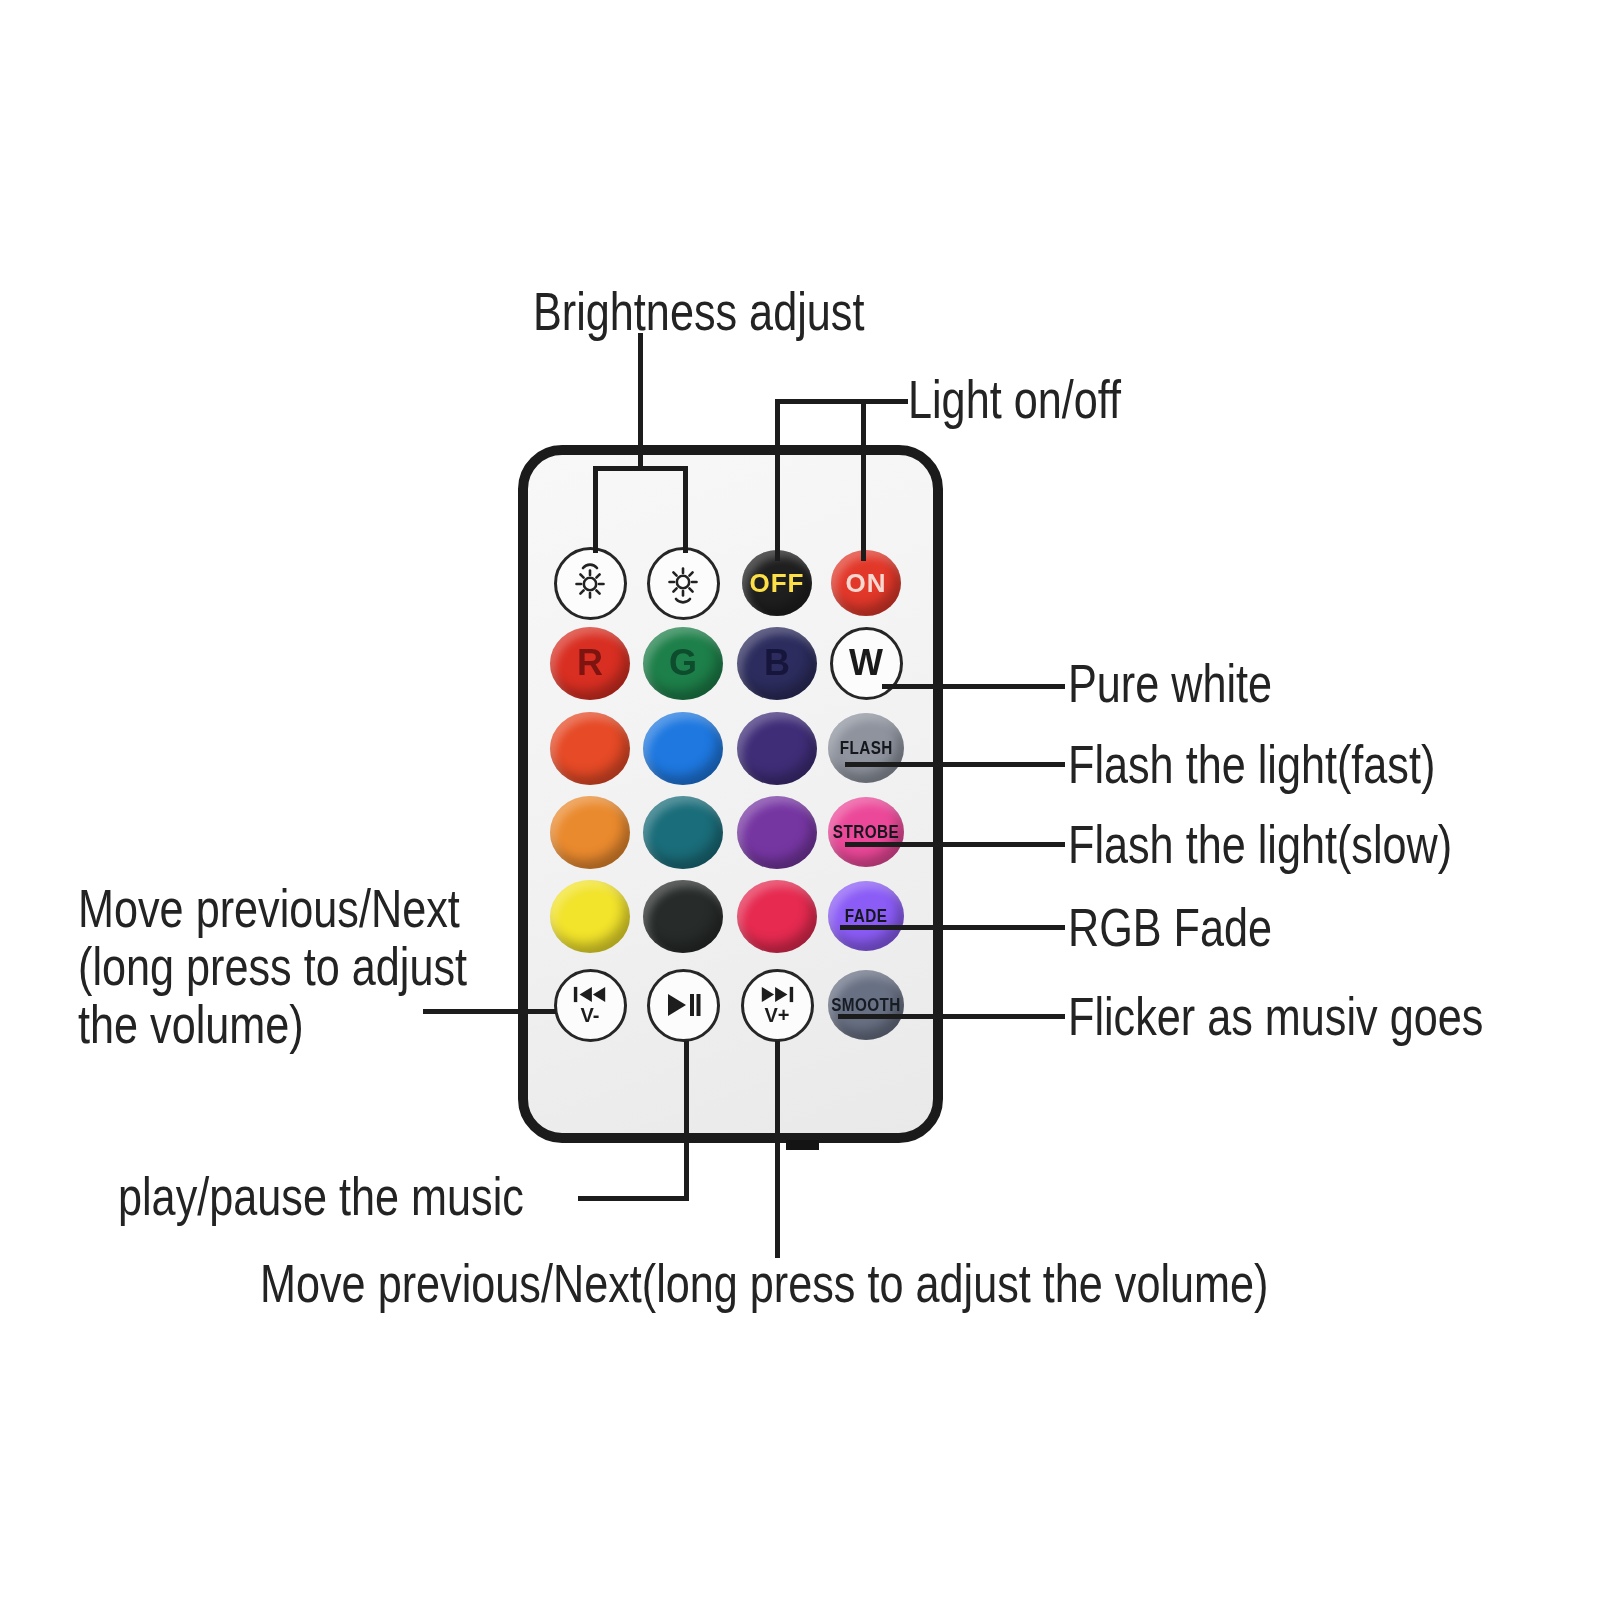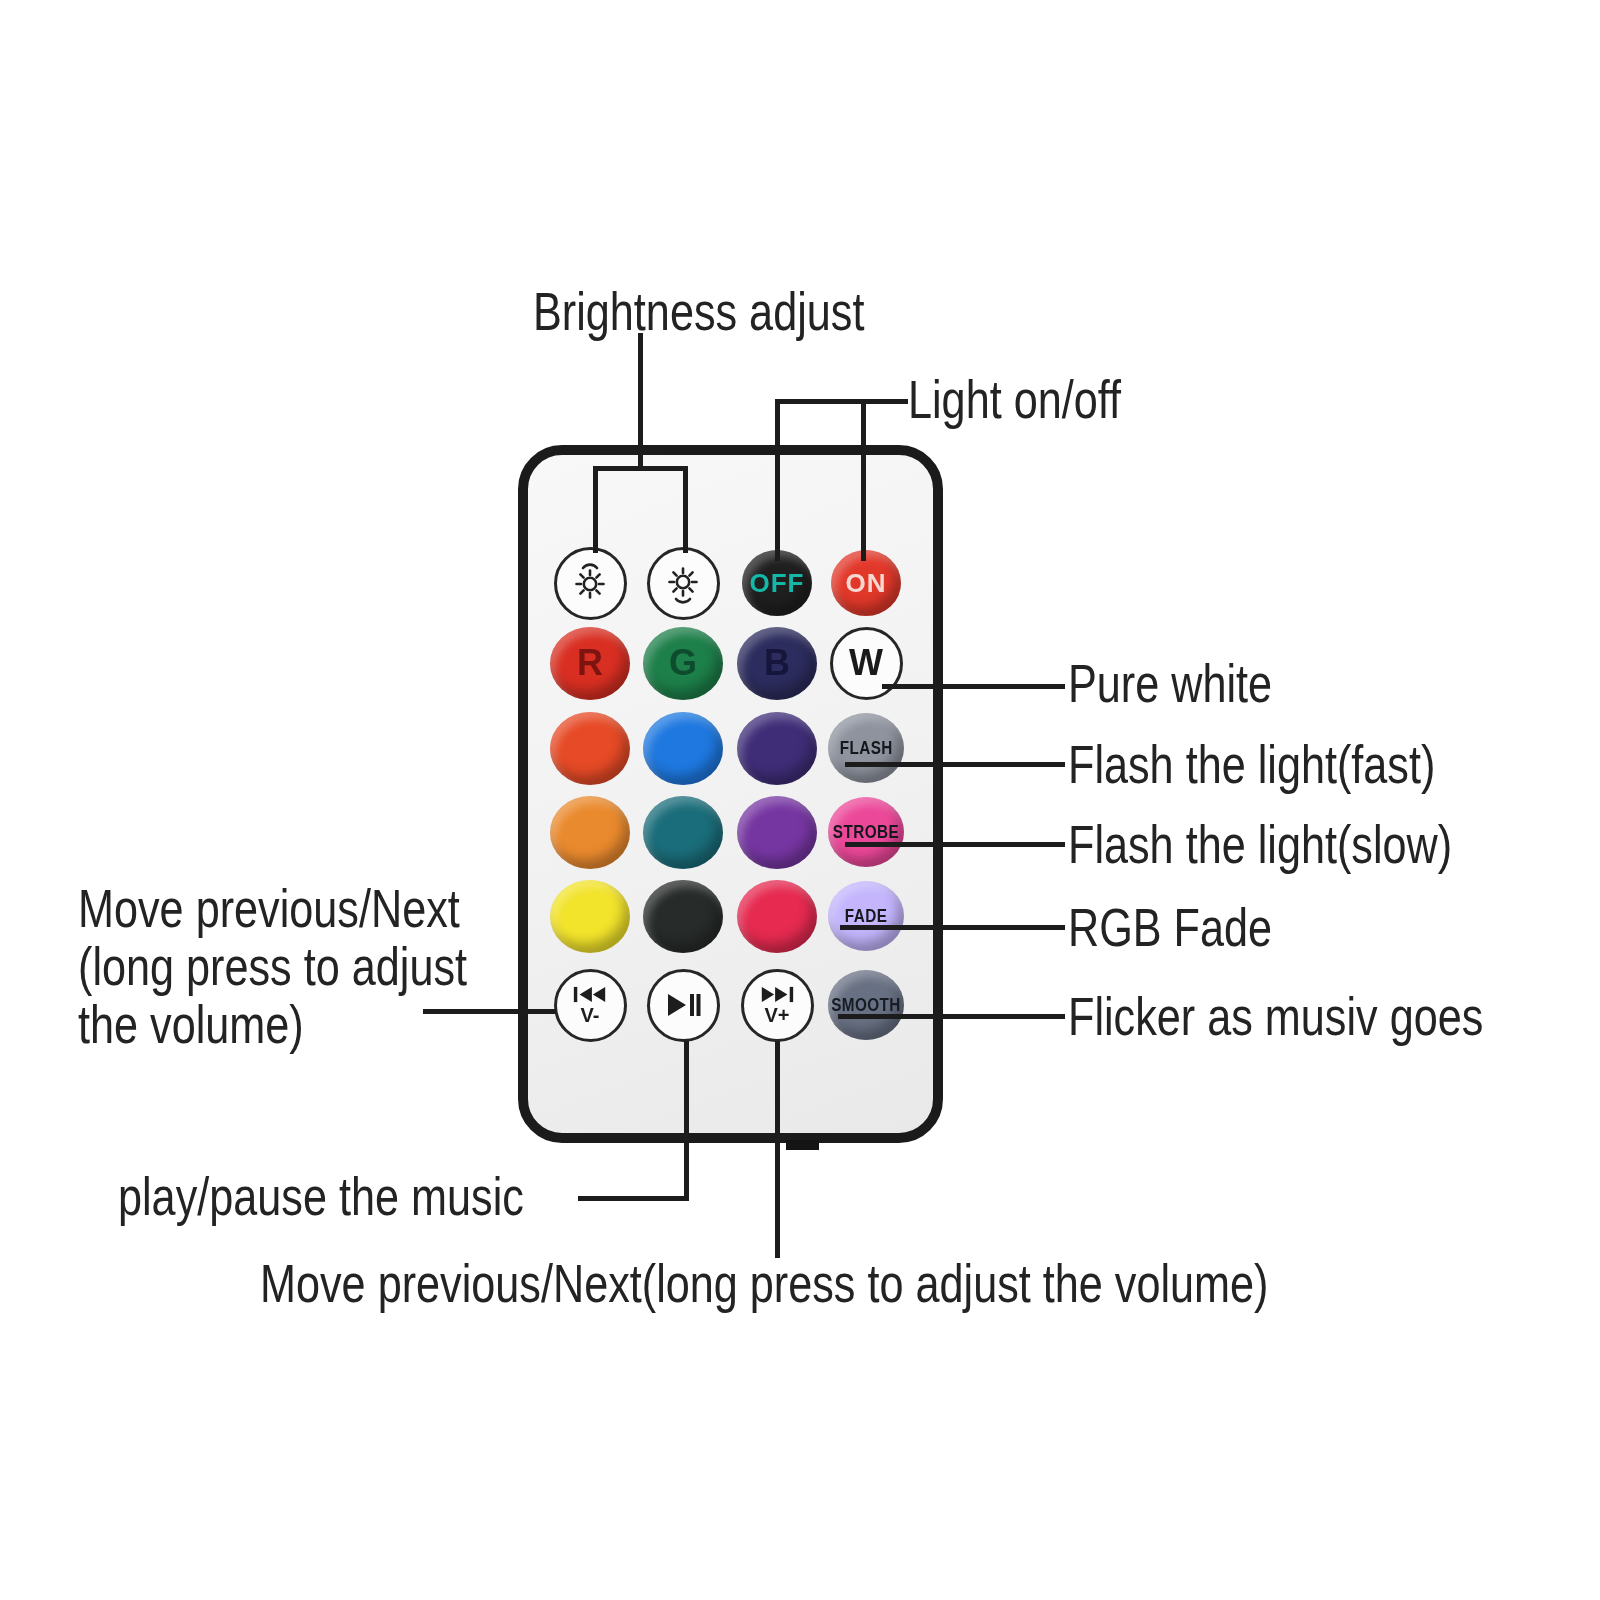--- a/index.html
+++ b/index.html
@@ -94,21 +94,21 @@
           <line x1="-9" y1="-1" x2="-13.5" y2="-1"></line>
           <line x1="0" y1="8" x2="0" y2="12.5"></line>
           <line x1="0" y1="-10" x2="0" y2="-14.5"></line>
           <line x1="6.4" y1="5.4" x2="9.6" y2="8.6"></line>
           <line x1="-6.4" y1="5.4" x2="-9.6" y2="8.6"></line>
           <line x1="6.4" y1="-7.4" x2="9.6" y2="-10.6"></line>
           <line x1="-6.4" y1="-7.4" x2="-9.6" y2="-10.6"></line>
         </svg>
       </div>
       <div class="btn solid" style="left: 742px; top: 550px; width: 70px; height: 66px; background: rgb(31, 31, 31);">
-        <span class="btn-label onoff" style="color: #14b8a6;">OFF</span>
+        <span class="btn-label onoff" style="color: #fde047;">OFF</span>
       </div>
       <div class="btn solid" style="left: 831px; top: 550px; width: 70px; height: 66px; background: rgb(226, 56, 42);">
         <span class="btn-label onoff" style="color: rgb(246, 216, 208);">ON</span>
       </div>
       <div class="btn solid" style="left: 550px; top: 626.5px; width: 80px; height: 73px; background: rgb(217, 47, 34);">
         <span class="btn-label letter" style="color: rgb(126, 20, 16);">R</span>
       </div>
       <div class="btn solid" style="left: 643px; top: 626.5px; width: 80px; height: 73px; background: rgb(29, 127, 73);">
         <span class="btn-label letter" style="color: rgb(13, 76, 44);">G</span>
       </div>
@@ -126,21 +126,21 @@
       </div>
       <div class="btn solid" style="left: 550px; top: 795.5px; width: 80px; height: 73px; background: rgb(234, 138, 46);"></div>
       <div class="btn solid" style="left: 643px; top: 795.5px; width: 80px; height: 73px; background: rgb(26, 109, 122);"></div>
       <div class="btn solid" style="left: 737px; top: 795.5px; width: 80px; height: 73px; background: rgb(118, 54, 162);"></div>
       <div class="btn solid" style="left: 828px; top: 797px; width: 76px; height: 70px; background: #ec4899;">
         <span class="btn-label graytxt" style="color: rgb(20, 23, 28);">STROBE</span>
       </div>
       <div class="btn solid" style="left: 550px; top: 879.5px; width: 80px; height: 73px; background: rgb(242, 227, 43);"></div>
       <div class="btn solid" style="left: 643px; top: 879.5px; width: 80px; height: 73px; background: rgb(39, 43, 42);"></div>
       <div class="btn solid" style="left: 737px; top: 879.5px; width: 80px; height: 73px; background: rgb(230, 42, 80);"></div>
-      <div class="btn solid" style="left: 828px; top: 881px; width: 76px; height: 70px; background: #c4b5fd;">
+      <div class="btn solid" style="left: 828px; top: 881px; width: 76px; height: 70px; background: #8b5cf6;">
         <span class="btn-label graytxt" style="color: rgb(20, 23, 28);">FADE</span>
       </div>
       <div class="btn outline" style="left: 553.5px; top: 968.5px; width: 73px; height: 73px;">
         <svg class="icon" width="40" height="19" viewBox="-20 -10 40 20" fill="#1d1d1d">
           <rect x="-17" y="-8" width="3.6" height="16"></rect>
           <polygon points="2,-8 -11,0 2,8"></polygon>
           <polygon points="16,-8 3,0 16,8"></polygon>
         </svg>
         <span class="btn-label vol" style="color: rgb(29, 29, 29);">V-</span>
       </div>

